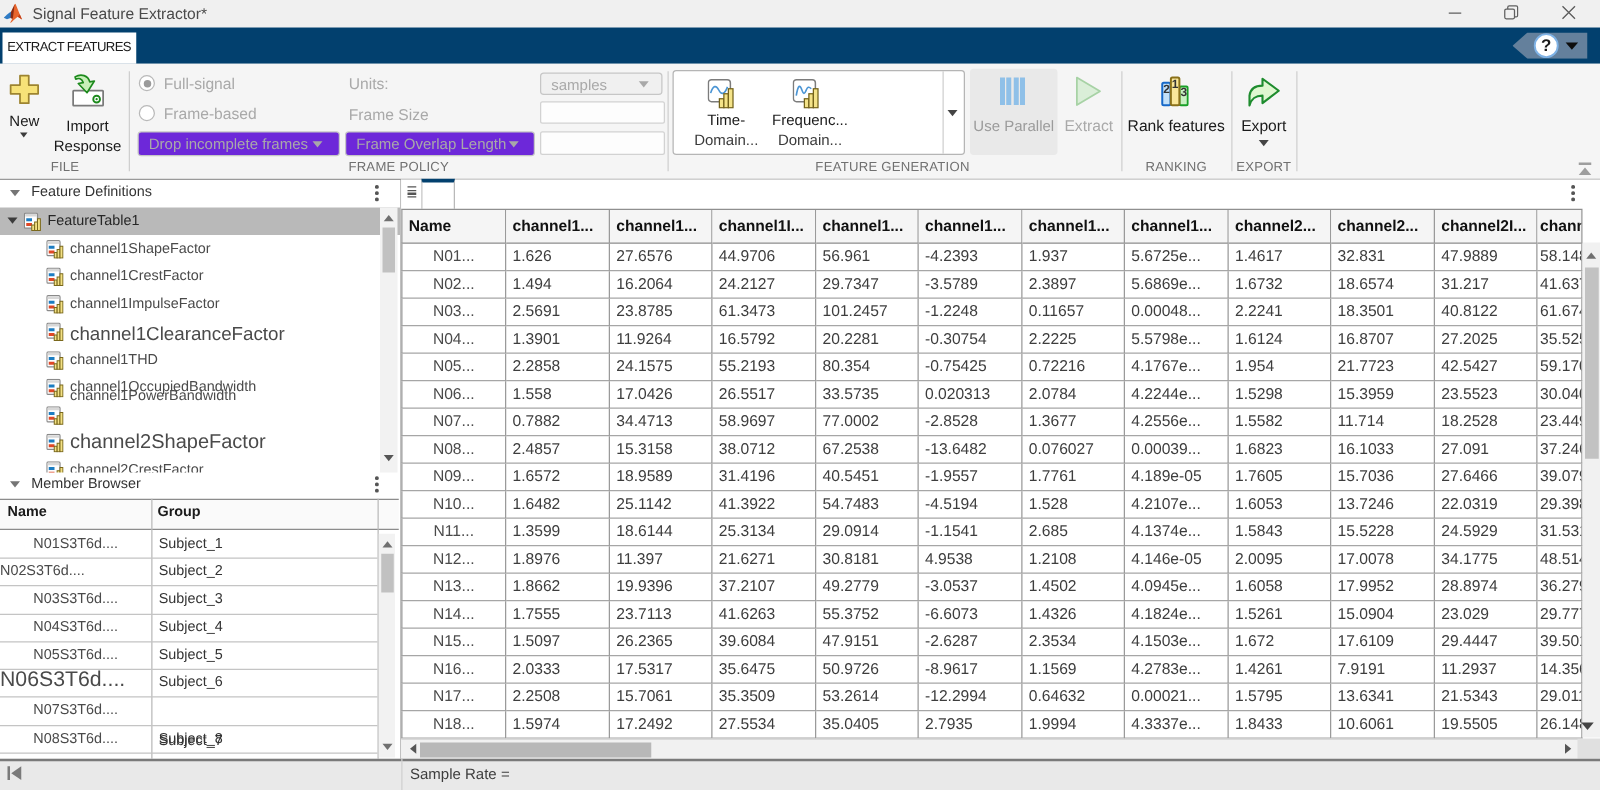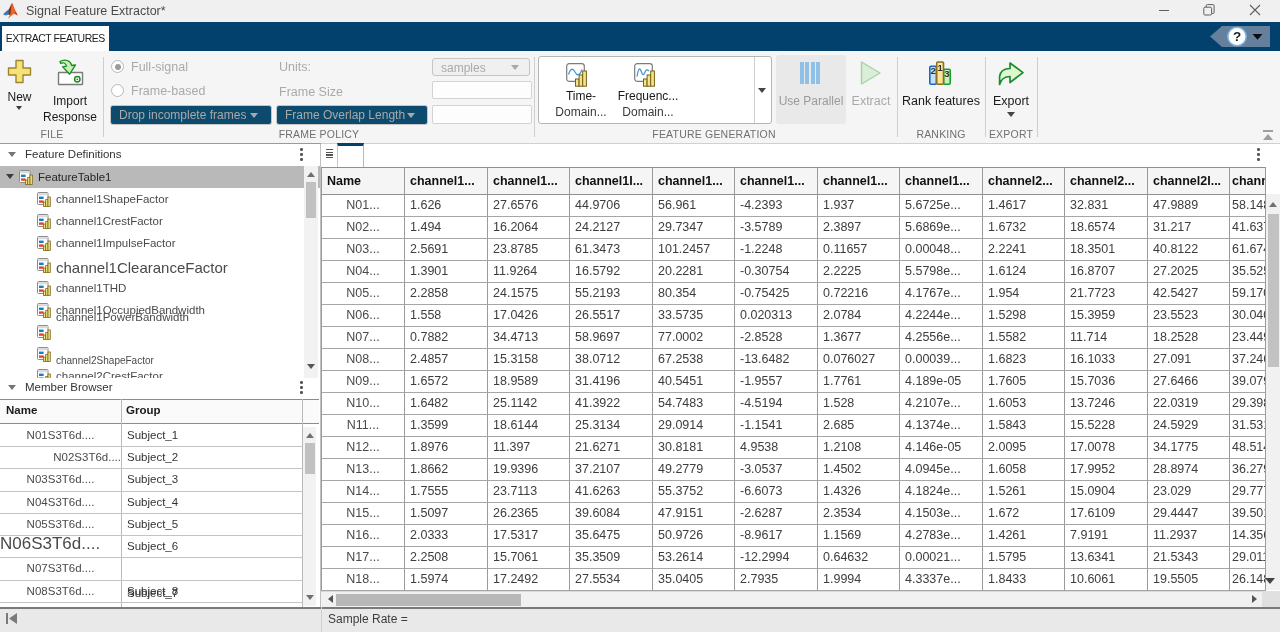--- a/index.html
+++ b/index.html
@@ -1,20 +1,20 @@
 <!DOCTYPE html>
 <html><head><meta charset="utf-8"><style>
 *{margin:0;padding:0;box-sizing:border-box}
 html,body{width:1280px;height:632px;overflow:hidden}
 body{font-family:"Liberation Sans",sans-serif;position:relative;background:#fff}
 .abs{position:absolute}
 .lbl{position:absolute;font-size:10.5px;color:#707070;text-align:center;letter-spacing:0.2px}
 .dtxt{font-size:12px;color:#1a1a1a}
 .vdiv{position:absolute;top:57px;height:80px;width:1px;background:#cfcfcf}
-.combo{position:absolute;border:1px solid #c6c6c6;border-radius:3px;background:#0c4a6e;font-size:12px;color:#a9a9a9;line-height:18px;padding-left:8px}
+.combo{position:absolute;border:1px solid #c6c6c6;border-radius:3px;background:#6d28d9;font-size:12px;color:#a9a9a9;line-height:18px;padding-left:8px}
 .carr{position:absolute;width:0;height:0;border-left:4.5px solid transparent;border-right:4.5px solid transparent;border-top:5px solid #a8a8a8}
 .fld{position:absolute;background:#fdfdfd;border:1px solid #d2d2d2;border-radius:2px}
 .dots3{position:absolute;width:3px;height:13px;display:flex;flex-direction:column;justify-content:space-between}
 .dots3 i{width:2.6px;height:2.6px;border-radius:50%;background:#555}
 table{border-collapse:separate;border-spacing:0;table-layout:fixed}
 </style></head><body>
 
 <div class="abs" style="left:0;top:0;width:1280px;height:22px;background:#f0f0f0"></div>
 <svg class="abs" style="left:3px;top:2px" width="16" height="17" viewBox="0 0 16 17">
 <path d="M0,12.2 C1.8,10.4 4.2,8.0 5.8,7.4 L7.8,9.2 5.4,12.4 2.6,13.4 Z" fill="#2e7bc4"></path>
@@ -240,21 +240,21 @@
 <rect x="0.5" y="0.5" width="10.5" height="12" rx="1" fill="#fdfdfd" stroke="#8a8a8a"></rect>
 <rect x="1.2" y="1.2" width="9.2" height="2" fill="#d8d8d8"></rect>
 <rect x="2" y="4.6" width="4.6" height="2.4" fill="#1b7cc2"></rect>
 <rect x="2" y="8.4" width="4.6" height="2.4" fill="#e04726"></rect>
 <g stroke="#7a681c" stroke-width="0.8" fill="#f3e184">
 <rect x="6.4" y="10" width="2.3" height="4.4"></rect>
 <rect x="8.7" y="7.6" width="2.3" height="6.8"></rect>
 <rect x="11" y="5" width="2.3" height="9.4"></rect>
 </g>
   </svg>
-<div class="abs" style="left:56px;top:355px;font-size:10px;color:#4a4a4a">channel2ShapeFactor</div>
+<div class="abs" style="left:56px;top:345px;font-size:16px;color:#4a4a4a">channel2ShapeFactor</div>
 <svg style="position:absolute;left:37px;top:369.2999999999999px" width="14" height="15" viewBox="0 0 14 15">
 <rect x="0.5" y="0.5" width="10.5" height="12" rx="1" fill="#fdfdfd" stroke="#8a8a8a"></rect>
 <rect x="1.2" y="1.2" width="9.2" height="2" fill="#d8d8d8"></rect>
 <rect x="2" y="4.6" width="4.6" height="2.4" fill="#1b7cc2"></rect>
 <rect x="2" y="8.4" width="4.6" height="2.4" fill="#e04726"></rect>
 <g stroke="#7a681c" stroke-width="0.8" fill="#f3e184">
 <rect x="6.4" y="10" width="2.3" height="4.4"></rect>
 <rect x="8.7" y="7.6" width="2.3" height="6.8"></rect>
 <rect x="11" y="5" width="2.3" height="9.4"></rect>
 </g>
@@ -273,21 +273,21 @@
     <i></i>
   </div>
 <div class="abs" style="left:0;top:399px;width:319px;height:25px;border-top:1px solid #8c8c8c;border-bottom:1px solid #8c8c8c;background:#fafafa"></div>
 <div class="abs" style="left:6px;top:404px;font-size:11.5px;font-weight:bold;color:#1a1a1a">Name</div>
 <div class="abs" style="left:126px;top:404px;font-size:11.5px;font-weight:bold;color:#1a1a1a">Group</div>
 <div class="abs" style="left:121px;top:399px;width:1px;height:208px;background:#b9b9b9"></div>
 <div class="abs" style="left:302px;top:399px;width:1px;height:208px;background:#b9b9b9"></div>
 <div class="abs" style="left:0;top:424.00px;width:121px;height:22.23px;line-height:22.23px;text-align:center;font-size:11.5px;color:#4a4a4a">N01S3T6d....</div>
 <div class="abs" style="left:127px;top:424.00px;height:22.23px;line-height:22.23px;font-size:11.5px;color:#333">Subject_1</div>
 <div class="abs" style="left:0;top:446.23px;width:302px;height:1px;background:#c4c4c4"></div>
-<div class="abs" style="left:0;top:446.23px;width:121px;height:22.23px;line-height:22.23px;text-align:right;font-size:11.5px;color:#4a4a4a">N02S3T6d....</div>
+<div class="abs" style="left:0;top:446.23px;width:121px;height:22.23px;line-height:22.23px;text-align:left;font-size:11.5px;color:#4a4a4a">N02S3T6d....</div>
 <div class="abs" style="left:127px;top:446.23px;height:22.23px;line-height:22.23px;font-size:11.5px;color:#333">Subject_2</div>
 <div class="abs" style="left:0;top:468.46px;width:302px;height:1px;background:#c4c4c4"></div>
 <div class="abs" style="left:0;top:468.46px;width:121px;height:22.23px;line-height:22.23px;text-align:center;font-size:11.5px;color:#4a4a4a">N03S3T6d....</div>
 <div class="abs" style="left:127px;top:468.46px;height:22.23px;line-height:22.23px;font-size:11.5px;color:#333">Subject_3</div>
 <div class="abs" style="left:0;top:490.69px;width:302px;height:1px;background:#c4c4c4"></div>
 <div class="abs" style="left:0;top:490.69px;width:121px;height:22.23px;line-height:22.23px;text-align:center;font-size:11.5px;color:#4a4a4a">N04S3T6d....</div>
 <div class="abs" style="left:127px;top:490.69px;height:22.23px;line-height:22.23px;font-size:11.5px;color:#333">Subject_4</div>
 <div class="abs" style="left:0;top:512.92px;width:302px;height:1px;background:#c4c4c4"></div>
 <div class="abs" style="left:0;top:512.92px;width:121px;height:22.23px;line-height:22.23px;text-align:center;font-size:11.5px;color:#4a4a4a">N05S3T6d....</div>
 <div class="abs" style="left:127px;top:512.92px;height:22.23px;line-height:22.23px;font-size:11.5px;color:#333">Subject_5</div>

